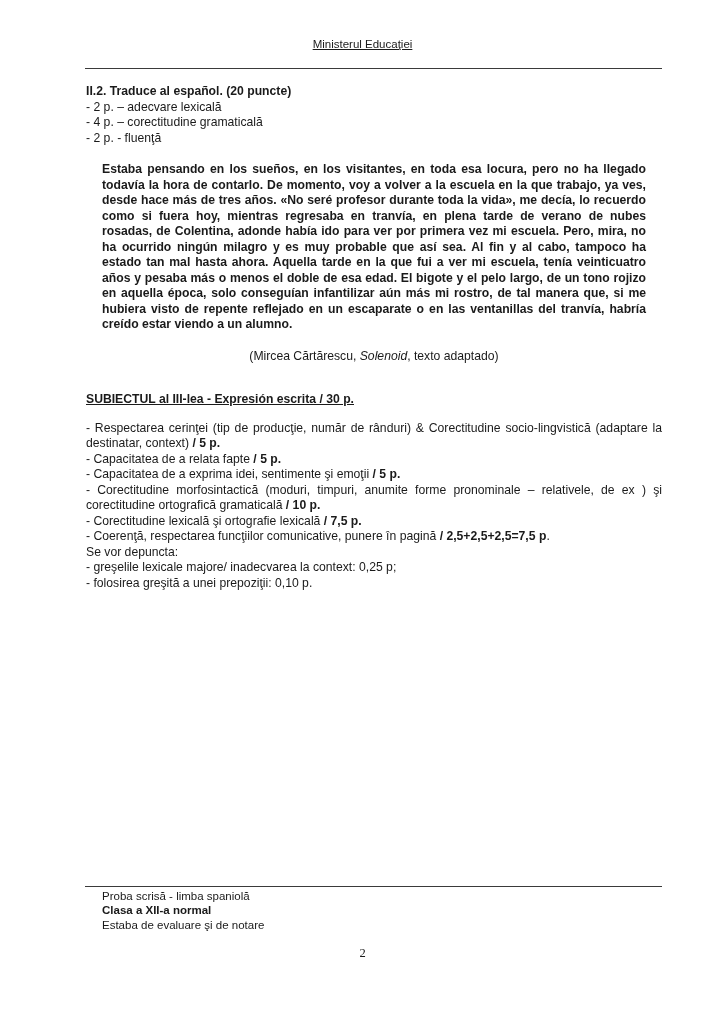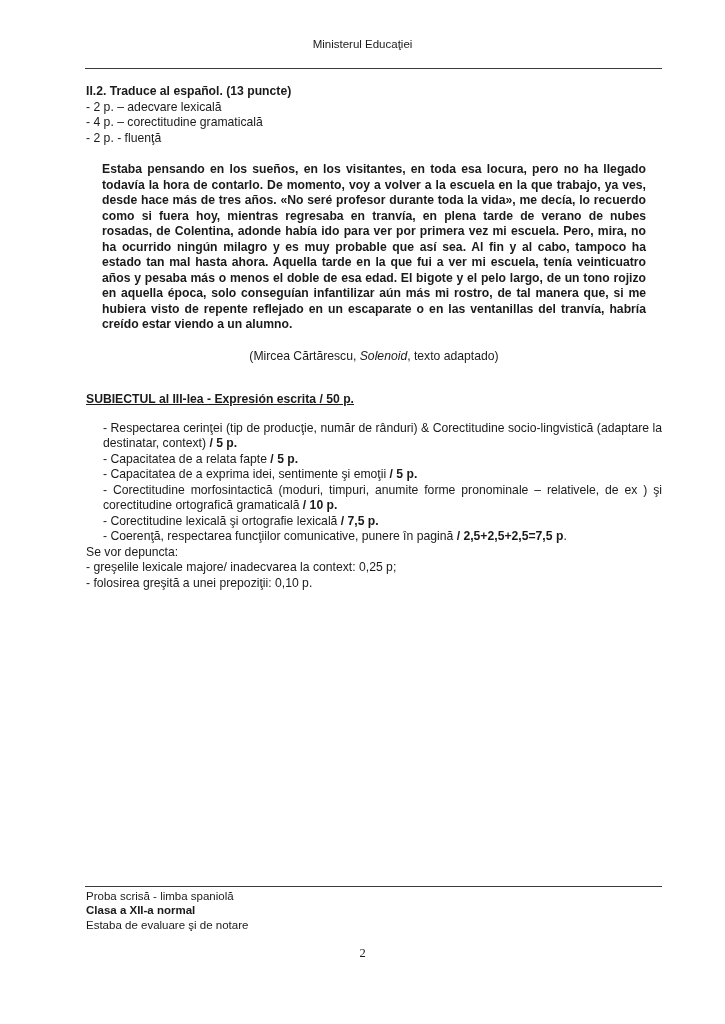--- a/index.html
+++ b/index.html
@@ -12,20 +12,21 @@
     color: #1a1a1a;
     -webkit-font-smoothing: antialiased;
   }
   .doc-header {
     position: absolute;
     top: 38px;
     left: 0;
     width: 100%;
     text-align: center;
     font-size: 11.5px;
+    text-decoration: underline;
   }
   .rule-top {
     position: absolute;
     top: 68px;
     left: 85px;
     right: 63px;
     border-top: 1px solid #3a3a3a;
   }
   .content {
     position: absolute;
@@ -39,33 +40,33 @@
   .justify { text-align: justify; }
   .right { text-align: center; }
   p { margin: 16px; font-weight: bold; }
   .example-label { margin-top: 12px; }
   .attribution { margin-top: 0; }
   .subj-heading {
     margin-top: 28px;
     font-weight: bold;
     text-decoration: underline;
   }
-  .criteria-block { margin-top: 13px; margin-left: 17px; }
+  .criteria-block { margin-top: 13px; }
   .deduct-label { }
   .rule-footer {
     position: absolute;
     top: 886px;
     left: 85px;
     right: 63px;
     border-top: 1px solid #3a3a3a;
   }
   .doc-footer {
     position: absolute;
     top: 889px;
-    left: 86px;
+    left: 102px;
     right: 63px;
     font-size: 11.5px;
     line-height: 14.4px;
   }
   .page-number {
     position: absolute;
     top: 946px;
     left: 0;
     width: 100%;
     text-align: center;
@@ -74,29 +75,29 @@
   }
 </style>
 </head>
 <body>
 
 <div class="doc-header">Ministerul Educaţiei</div>
 <div class="rule-top"></div>
 
 <div class="content">
 
-  <div class="b">II.2. Traduce al español. (13 puncte)</div>
+  <div class="b">II.2. Traduce al español. (20 puncte)</div>
   <div>- 2 p. – adecvare lexicală</div>
   <div>- 4 p. – corectitudine gramaticală</div>
   <div>- 2 p. - fluenţă</div>
 
   <p class="justify">Estaba pensando en los sueños, en los visitantes, en toda esa locura, pero no ha llegado todavía la hora de contarlo. De momento, voy a volver a la escuela en la que trabajo, ya ves, desde hace más de tres años. «No seré profesor durante toda la vida», me decía, lo recuerdo como si fuera hoy, mientras regresaba en tranvía, en plena tarde de verano de nubes rosadas, de Colentina, adonde había ido para ver por primera vez mi escuela. Pero, mira, no ha ocurrido ningún milagro y es muy probable que así sea. Al fin y al cabo, tampoco ha estado tan mal hasta ahora. Aquella tarde en la que fui a ver mi escuela, tenía veinticuatro años y pesaba más o menos el doble de esa edad. El bigote y el pelo largo, de un tono rojizo en aquella época, solo conseguían infantilizar aún más mi rostro, de tal manera que, si me hubiera visto de repente reflejado en un escaparate o en las ventanillas del tranvía, habría creído estar viendo a un alumno.</p>
   <div class="right attribution"><span>(Mircea Cărtărescu, </span><i>Solenoid</i><span>, texto adaptado)</span></div>
 
-  <div class="subj-heading">SUBIECTUL al III-lea - Expresión escrita / 50 p.</div>
+  <div class="subj-heading">SUBIECTUL al III-lea - Expresión escrita / 30 p.</div>
 
   <div class="criteria-block">
     <div class="justify"><span>- Respectarea cerinţei (tip de producţie, număr de rânduri) &amp; Corectitudine socio-lingvistică (adaptare la destinatar, context) </span><b>/ 5 p.</b></div>
     <div><span>- Capacitatea de a relata fapte </span><b>/ 5 p.</b></div>
     <div><span>- Capacitatea de a exprima idei, sentimente şi emoţii </span><b>/ 5 p.</b></div>
     <div class="justify"><span>- Corectitudine morfosintactică (moduri, timpuri, anumite forme pronominale – relativele, de ex ) şi corectitudine ortografică gramaticală </span><b>/ 10 p.</b></div>
     <div><span>- Corectitudine lexicală şi ortografie lexicală </span><b>/ 7,5 p.</b></div>
     <div><span>- Coerenţă, respectarea funcţiilor comunicative, punere în pagină </span><b>/ 2,5+2,5+2,5=7,5 p</b><span>.</span></div>
   </div>
 

